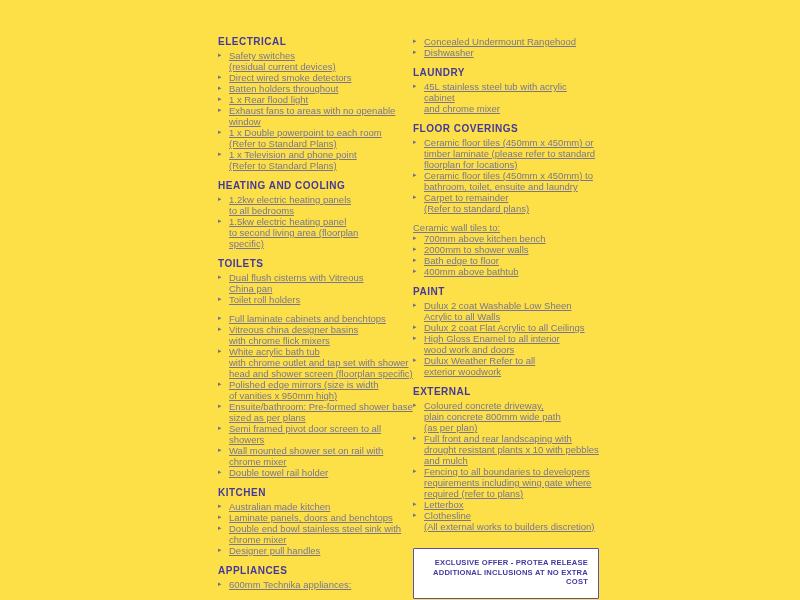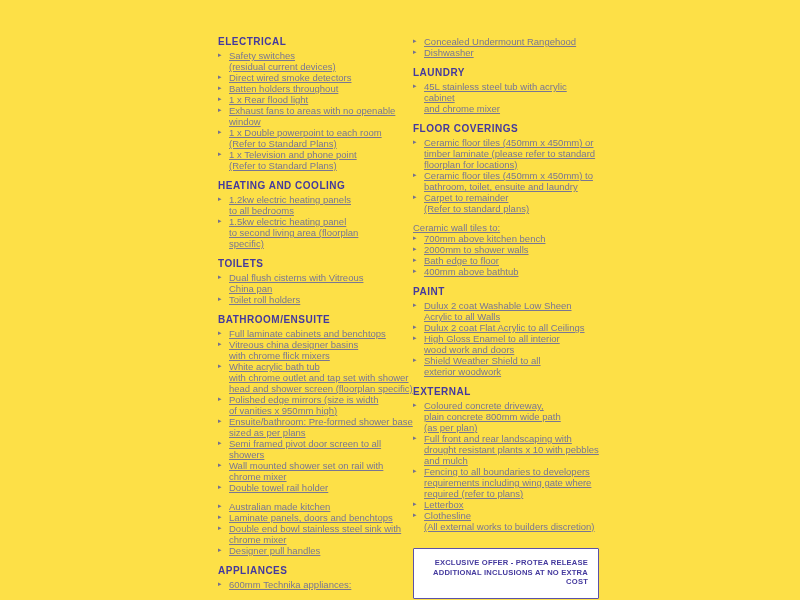--- a/index.html
+++ b/index.html
@@ -93,21 +93,20 @@
           <span class="bullet">▸</span>
           <span class="item-text">Dual flush cisterns with Vitreous
 China pan</span>
         </div>
         <div class="item">
           <span class="bullet">▸</span>
           <span class="item-text">Toilet roll holders</span>
         </div>
       </div>
       <div class="section">
-        <div class="section-title">BATHROOM/ENSUITE</div>
         <div class="item">
           <span class="bullet">▸</span>
           <span class="item-text">Full laminate cabinets and benchtops</span>
         </div>
         <div class="item">
           <span class="bullet">▸</span>
           <span class="item-text">Vitreous china designer basins
 with chrome flick mixers</span>
         </div>
         <div class="item">
@@ -135,20 +134,21 @@
           <span class="bullet">▸</span>
           <span class="item-text">Wall mounted shower set on rail with
 chrome mixer</span>
         </div>
         <div class="item">
           <span class="bullet">▸</span>
           <span class="item-text">Double towel rail holder</span>
         </div>
       </div>
       <div class="section">
+        <div class="section-title">KITCHEN</div>
         <div class="item">
           <span class="bullet">▸</span>
           <span class="item-text">Australian made kitchen</span>
         </div>
         <div class="item">
           <span class="bullet">▸</span>
           <span class="item-text">Laminate panels, doors and benchtops</span>
         </div>
         <div class="item">
           <span class="bullet">▸</span>
@@ -239,21 +239,21 @@
             <span class="bullet">▸</span>
             <span class="item-text">Dulux 2 coat Flat Acrylic to all Ceilings</span>
           </div>
           <div class="item">
             <span class="bullet">▸</span>
             <span class="item-text">High Gloss Enamel to all interior
 wood work and doors</span>
           </div>
           <div class="item">
             <span class="bullet">▸</span>
-            <span class="item-text">Shield Weather Shield to all
+            <span class="item-text">Dulux Weather Refer to all
 exterior woodwork</span>
           </div>
         </div>
         <div class="section">
           <div class="section-title">EXTERNAL</div>
           <div class="item">
             <span class="bullet">▸</span>
             <span class="item-text">Coloured concrete driveway,
 plain concrete 800mm wide path
 (as per plan)</span>

